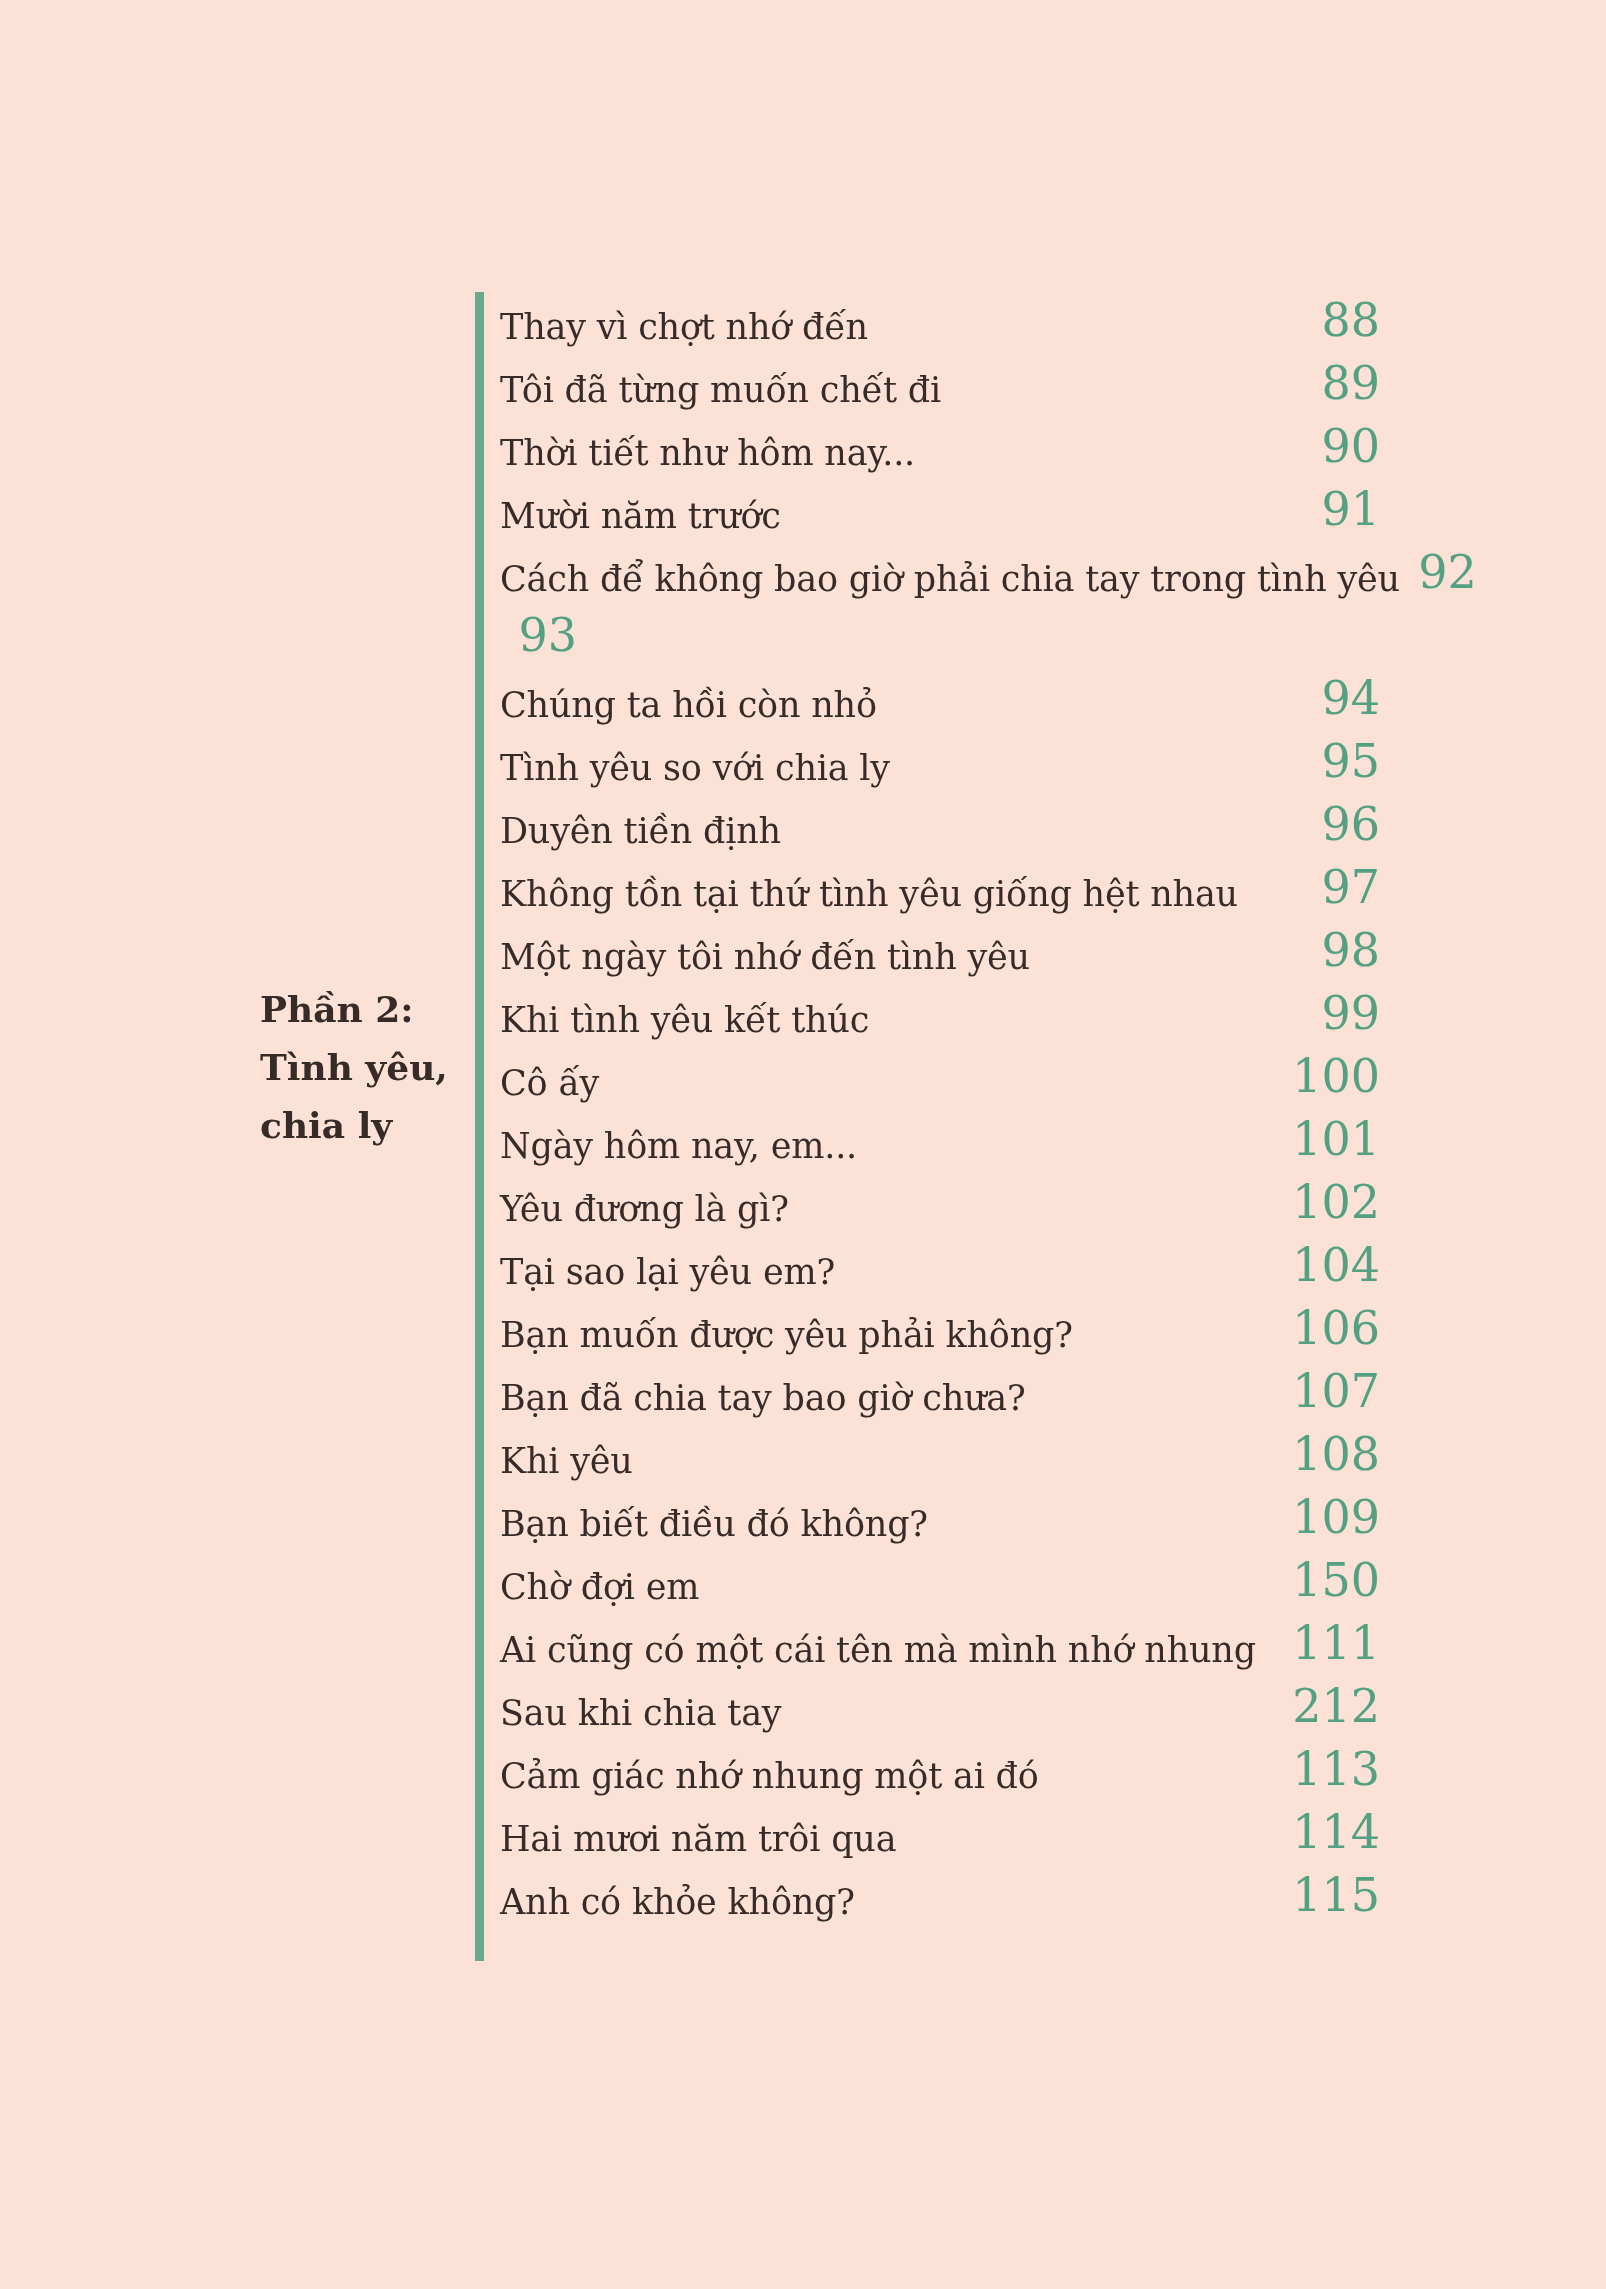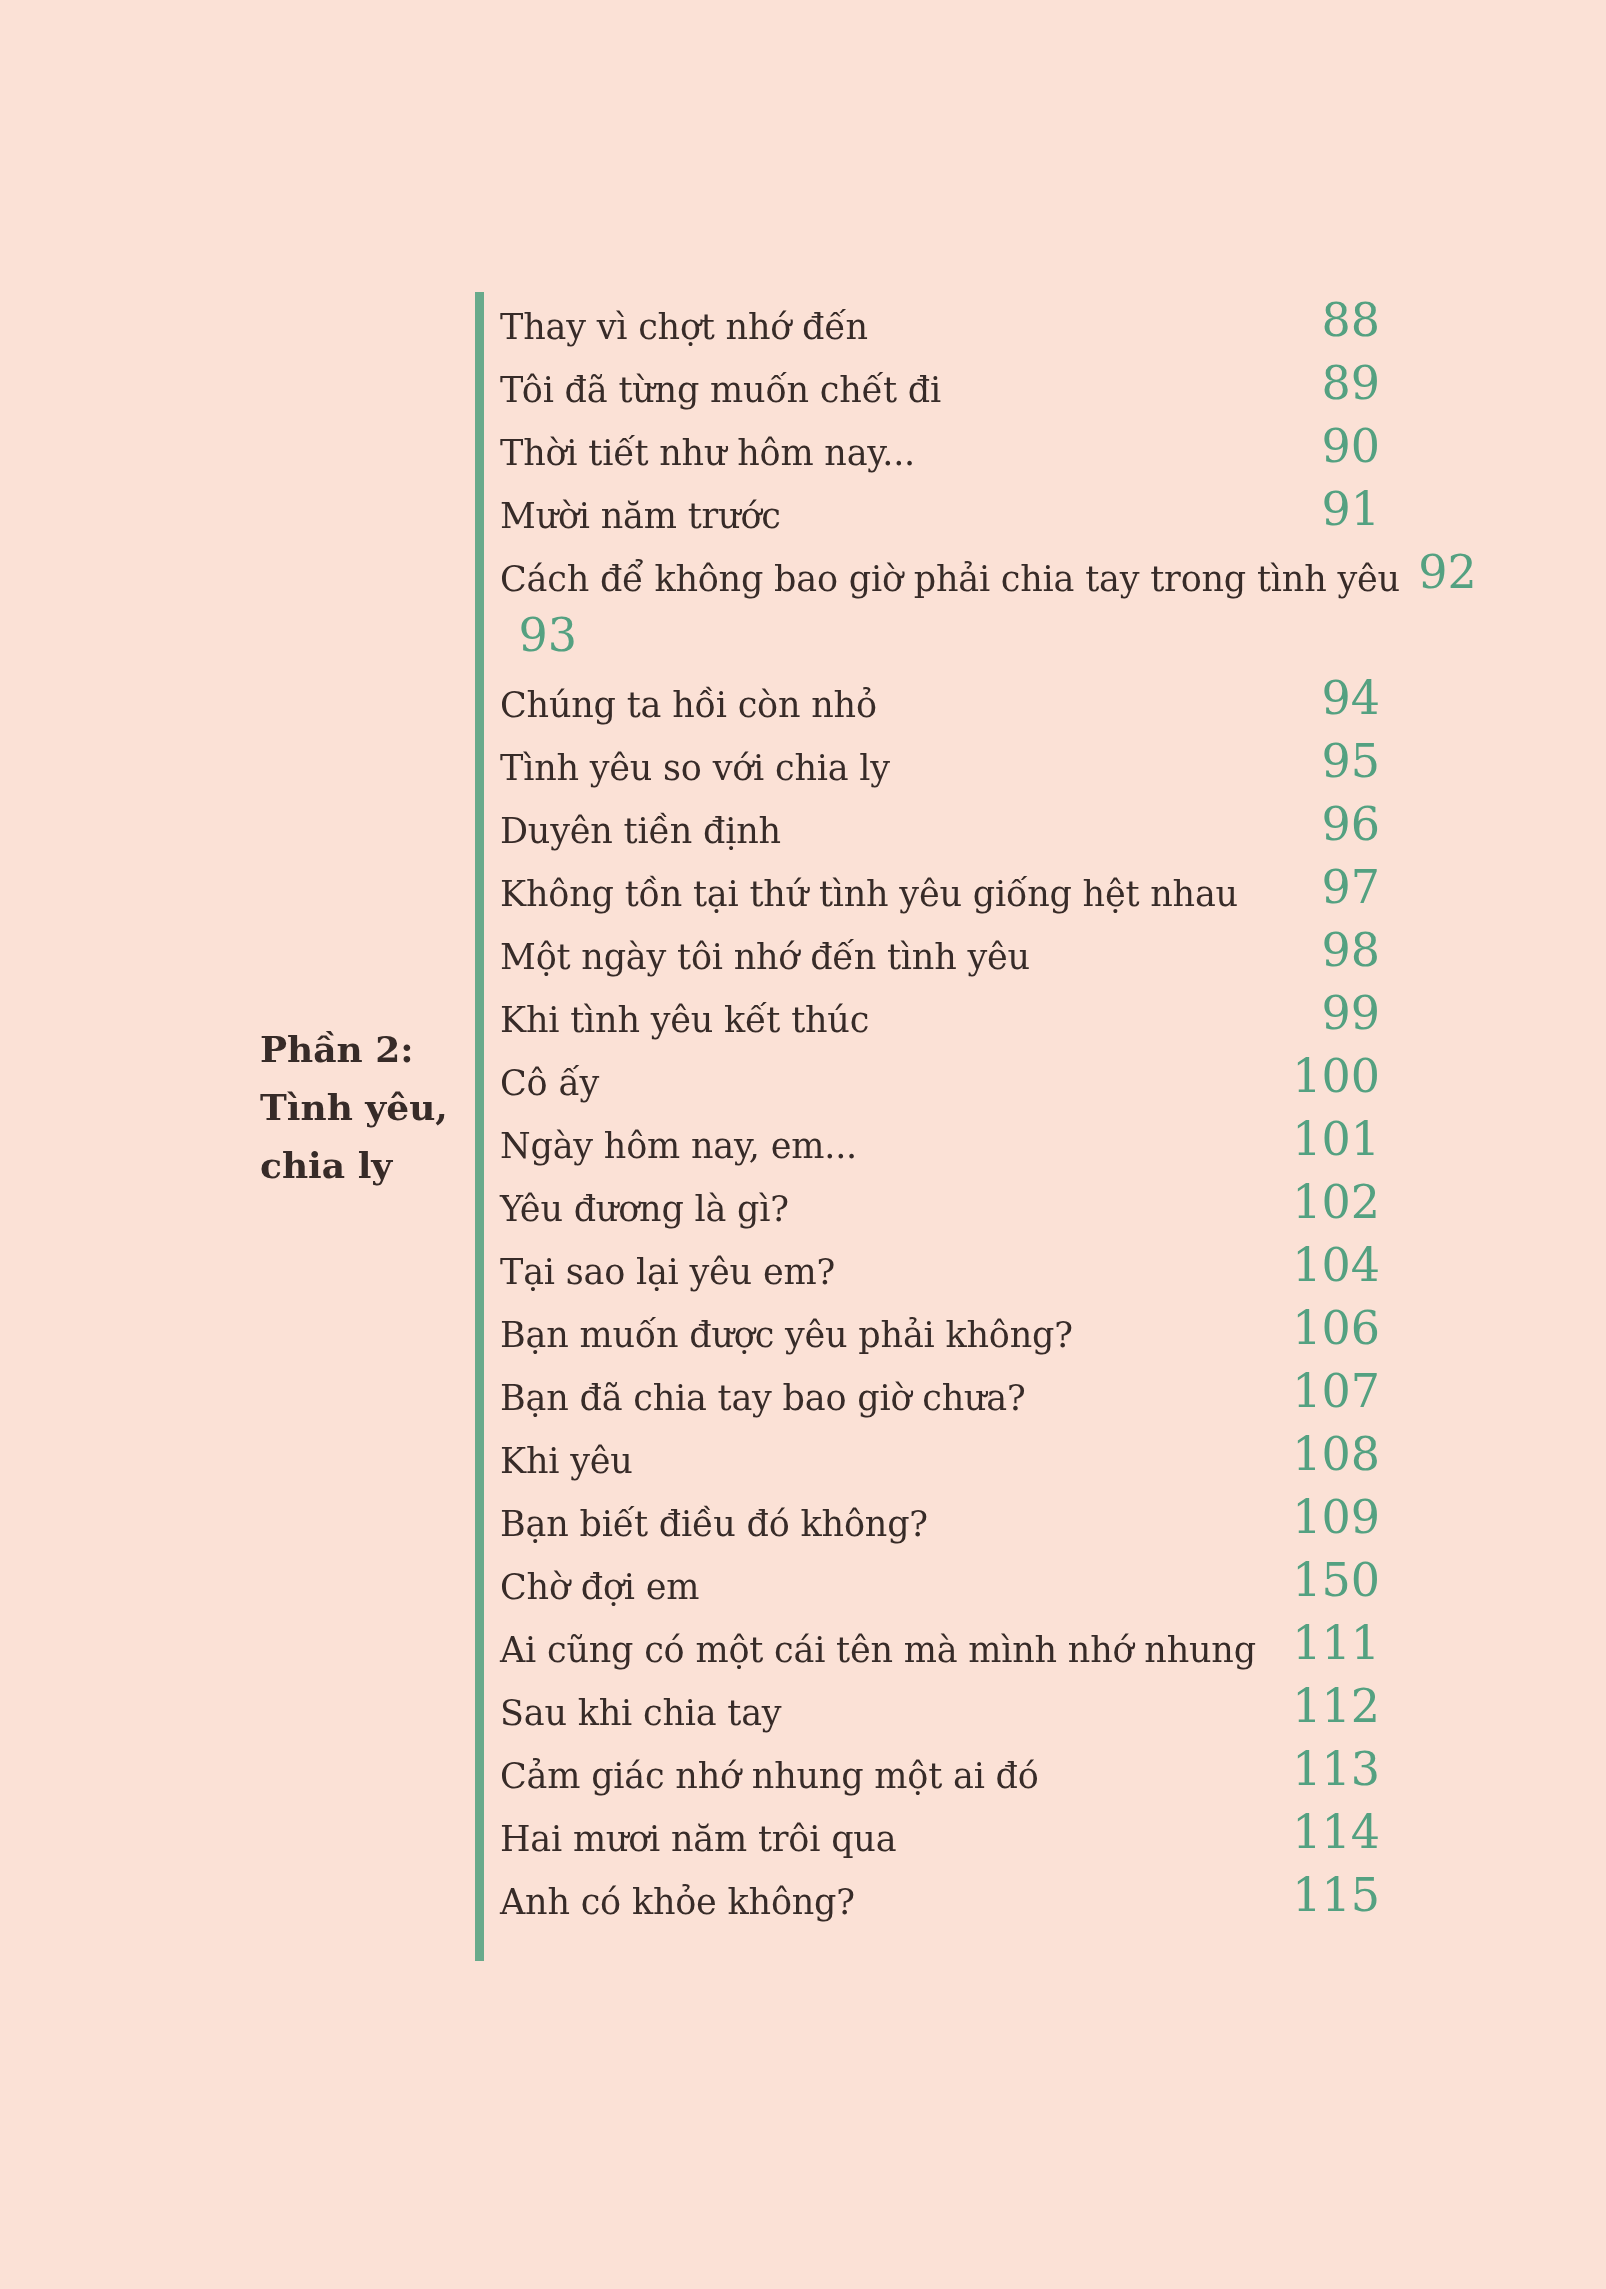--- a/index.html
+++ b/index.html
@@ -17,21 +17,21 @@
     font-family:"DejaVu Serif","Liberation Serif",serif;
   }
   .divider{
     position:absolute;
     left:475px;top:292px;
     width:9.2px;height:1669px;
     background:var(--line-green);
   }
   .section-label{
     position:absolute;
-    left:260px;top:1020px;
+    left:260px;top:980px;
     font-size:36px;
     font-weight:bold;
     line-height:58px;
     color:var(--text);
   }
   ol.toc{
     position:absolute;
     left:500px;top:284px;
     width:880px;
     margin:0;padding:0;
@@ -151,21 +151,21 @@
       <li class="row">
     <span class="title">Chờ đợi em</span>
     <span class="pagenum">150</span>
   </li>
       <li class="row">
     <span class="title">Ai cũng có một cái tên mà mình nhớ nhung</span>
     <span class="pagenum">111</span>
   </li>
       <li class="row">
     <span class="title">Sau khi chia tay</span>
-    <span class="pagenum">112</span>
+    <span class="pagenum">212</span>
   </li>
       <li class="row">
     <span class="title">Cảm giác nhớ nhung một ai đó</span>
     <span class="pagenum">113</span>
   </li>
       <li class="row">
     <span class="title">Hai mươi năm trôi qua</span>
     <span class="pagenum">114</span>
   </li>
       <li class="row">

